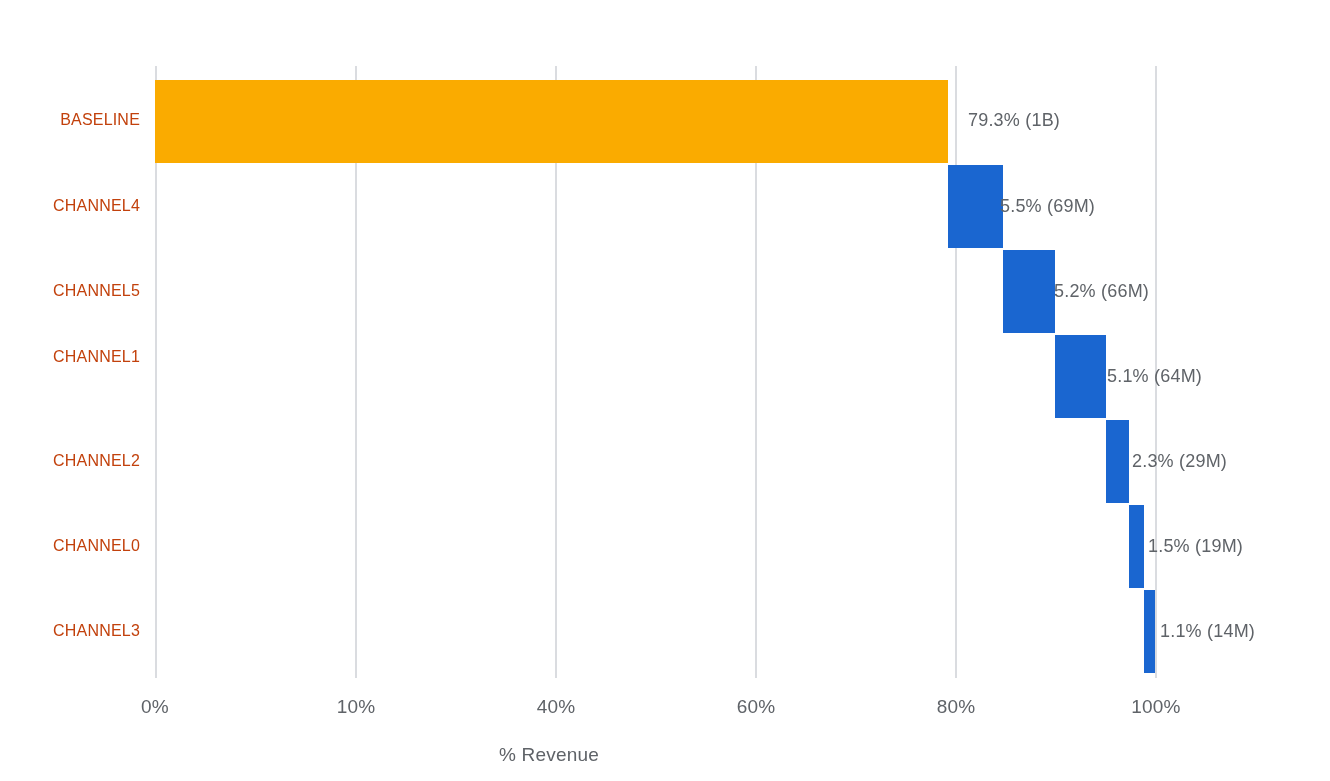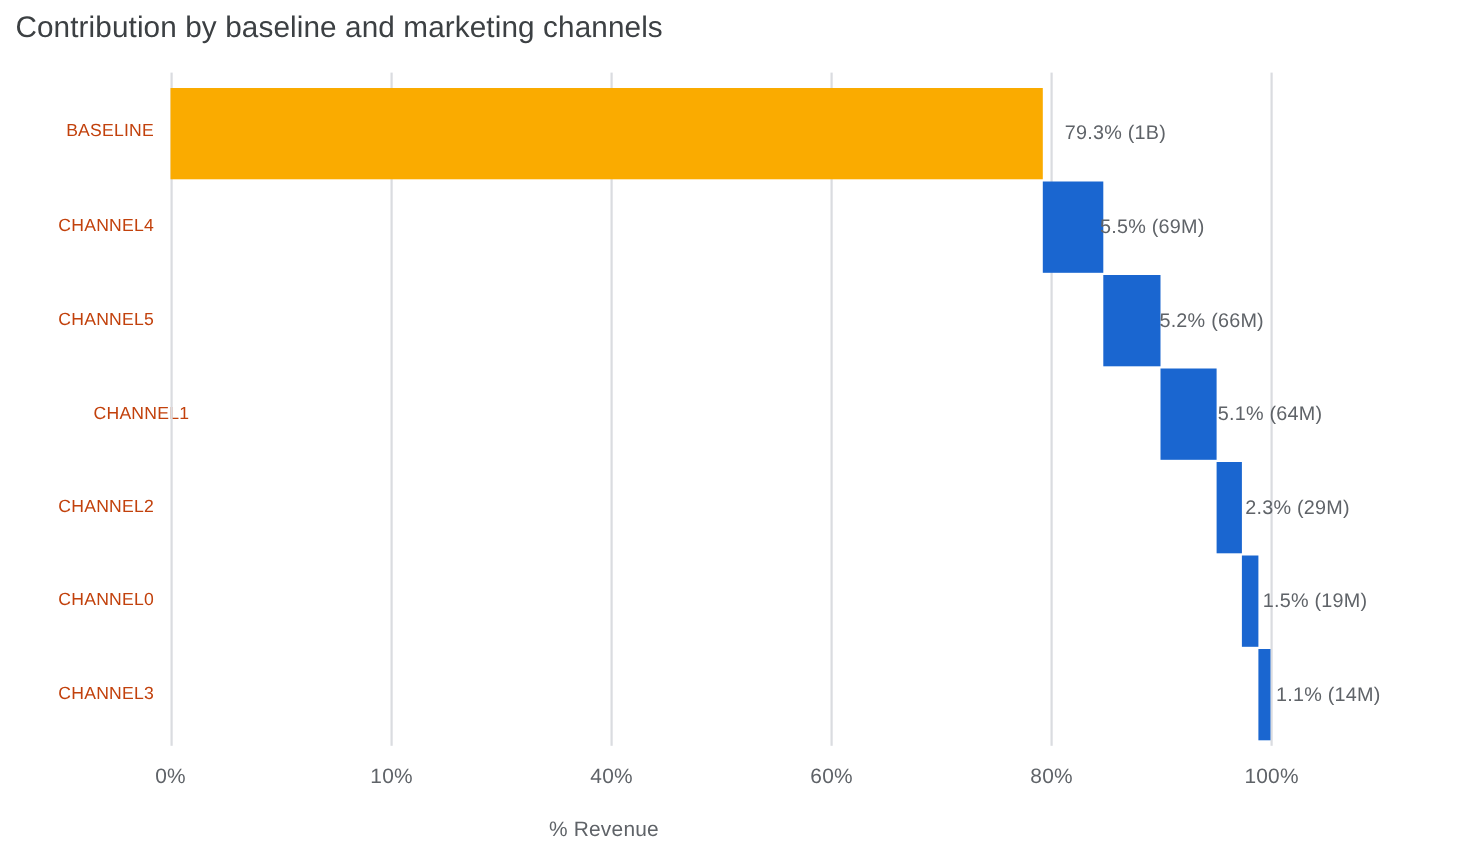--- a/index.html
+++ b/index.html
@@ -89,26 +89,25 @@
     color: #5f6368;
     white-space: nowrap;
     letter-spacing: 0.2px;
   }
 </style>
 </head>
 <body>
 
 <div id="chart-root">
 
-  <div id="chart-title">Contribution by baseline and marketing channels</div>
 
   <div class="ytick-wrap" style="top:109px;">BASELINE</div>
   <div class="ytick-wrap" style="top:195px;">CHANNEL4</div>
   <div class="ytick-wrap" style="top:280px;">CHANNEL5</div>
-  <div class="ytick-wrap" style="top:366px;padding-left:32px;">CHANNEL1</div>
+  <div class="ytick-wrap" style="top:346px;">CHANNEL1</div>
   <div class="ytick-wrap" style="top:450px;">CHANNEL2</div>
   <div class="ytick-wrap" style="top:535px;">CHANNEL0</div>
   <div class="ytick-wrap" style="top:620px;">CHANNEL3</div>
 
   <div id="plot-area">
 
     <div class="gridline" style="left:0px;"></div>
     <div class="gridline" style="left:200px;"></div>
     <div class="gridline" style="left:400px;"></div>
     <div class="gridline" style="left:600px;"></div>

